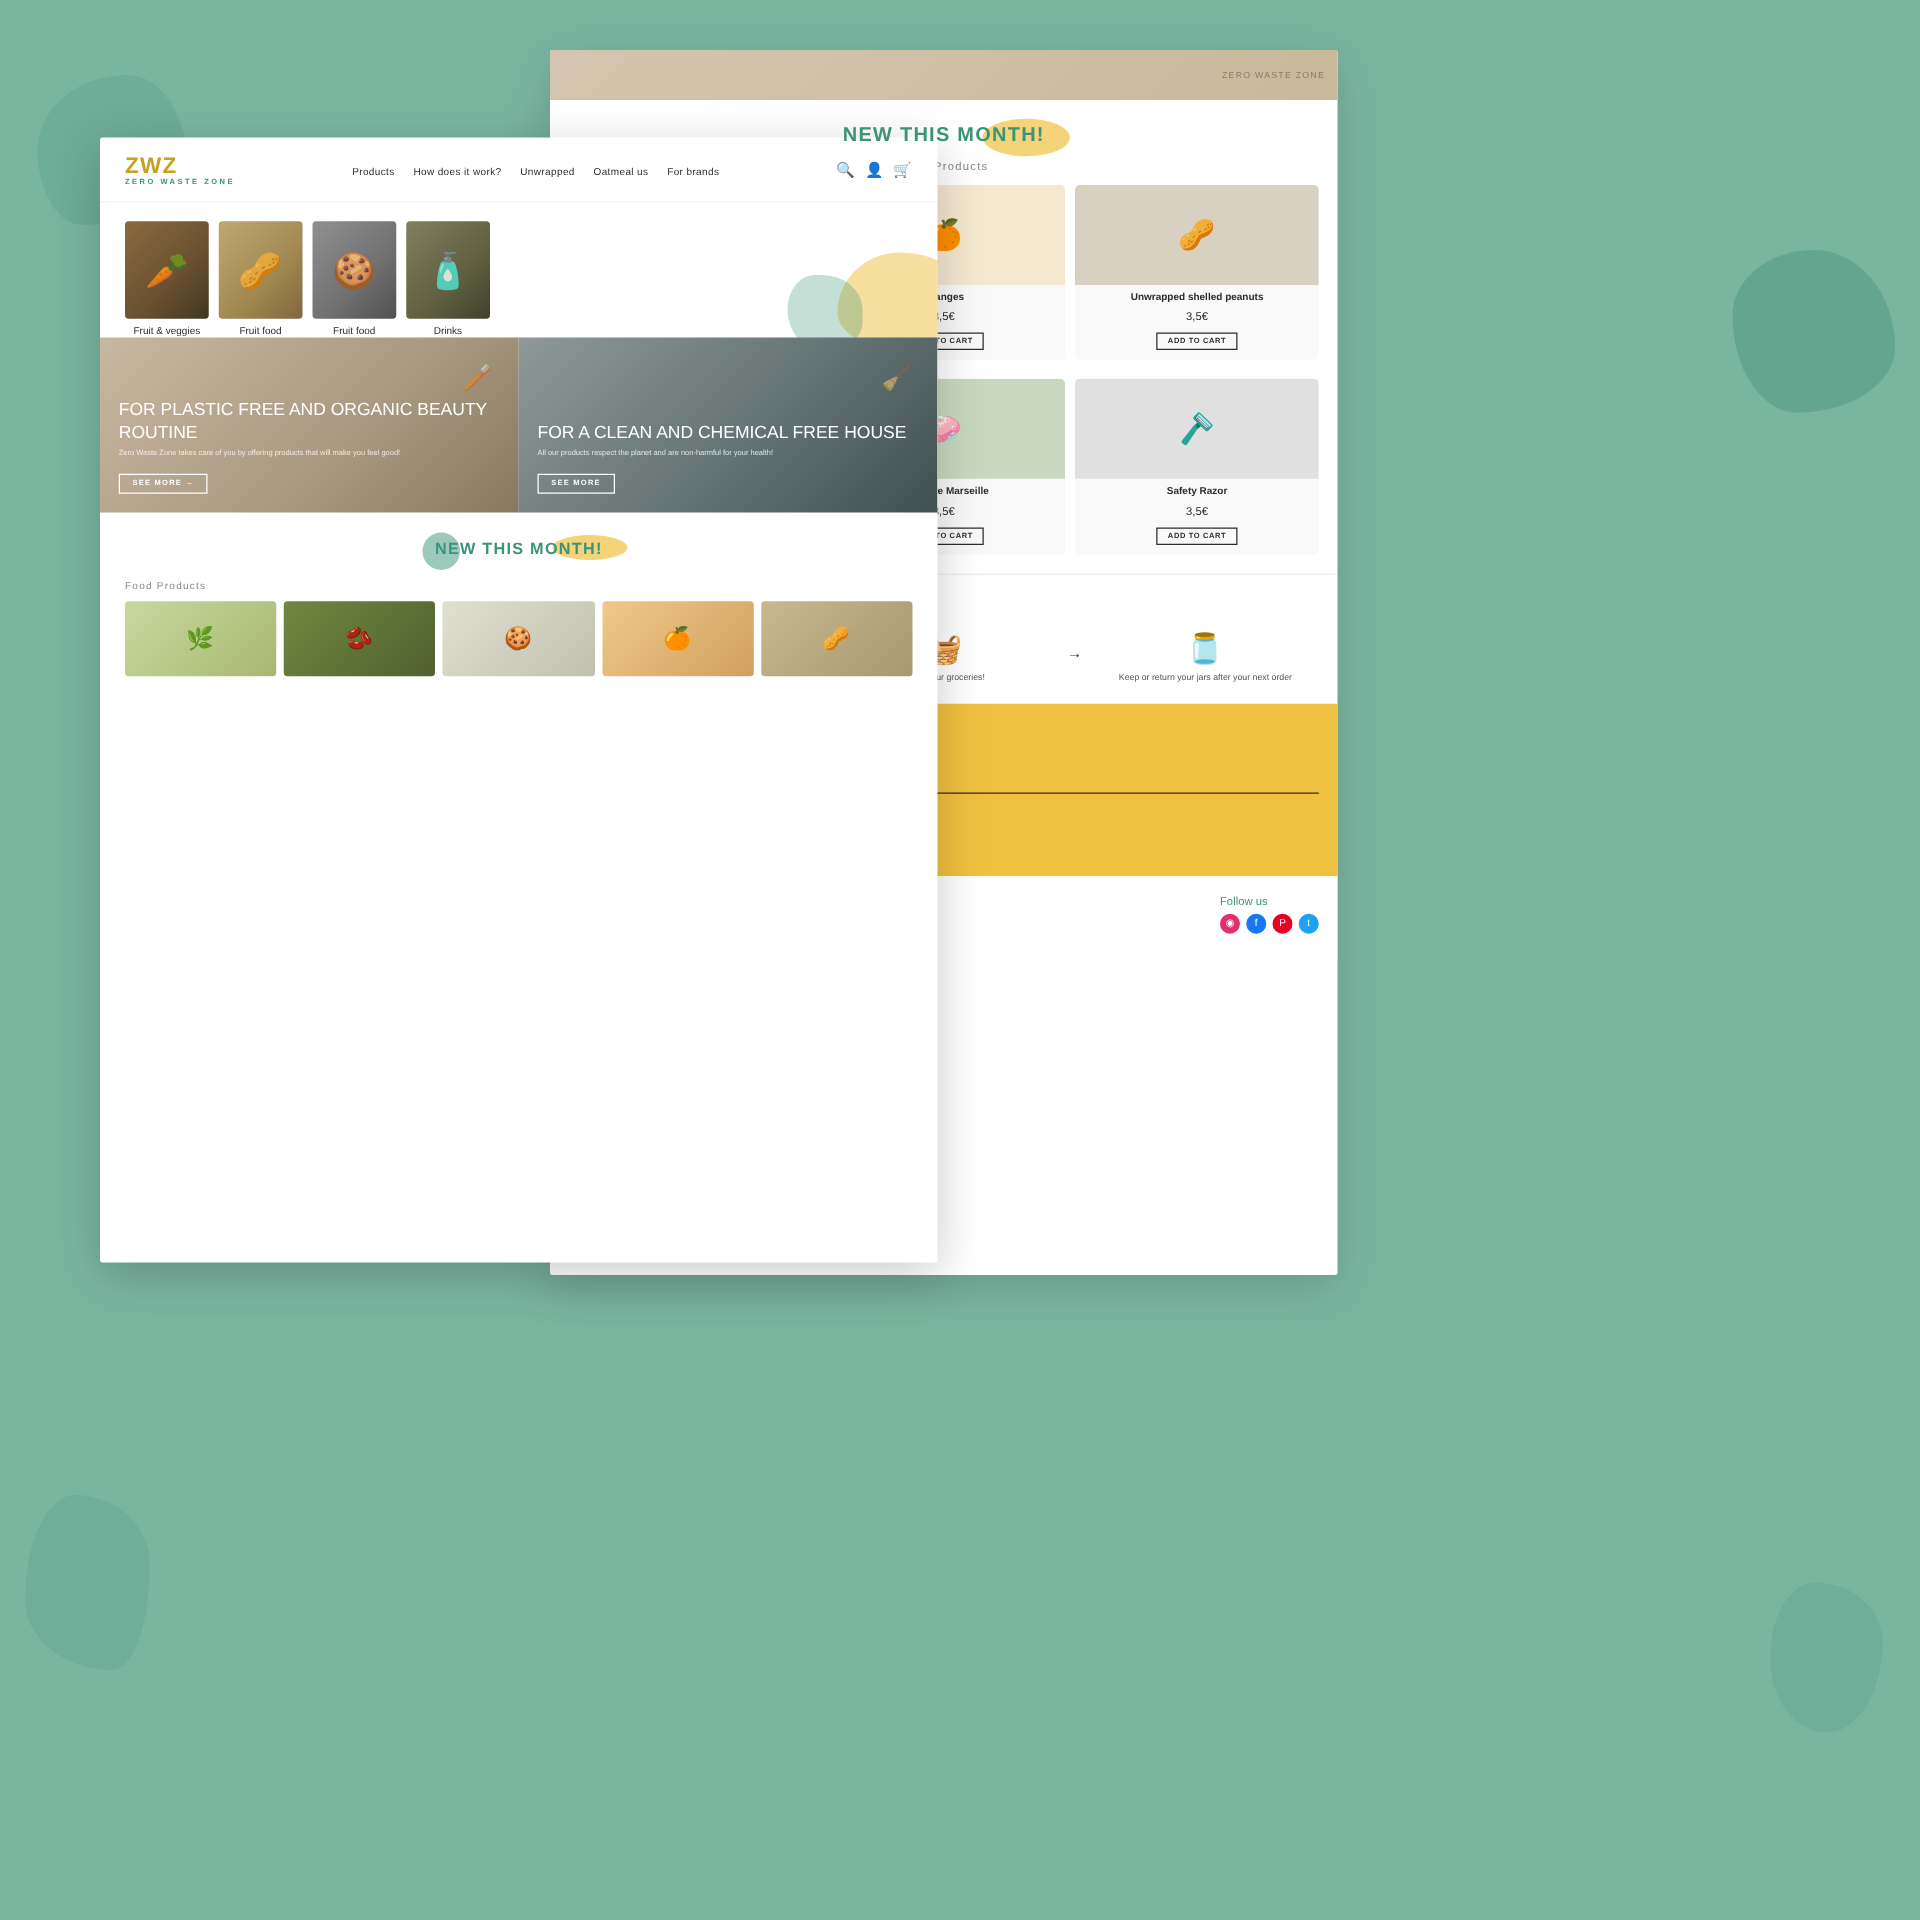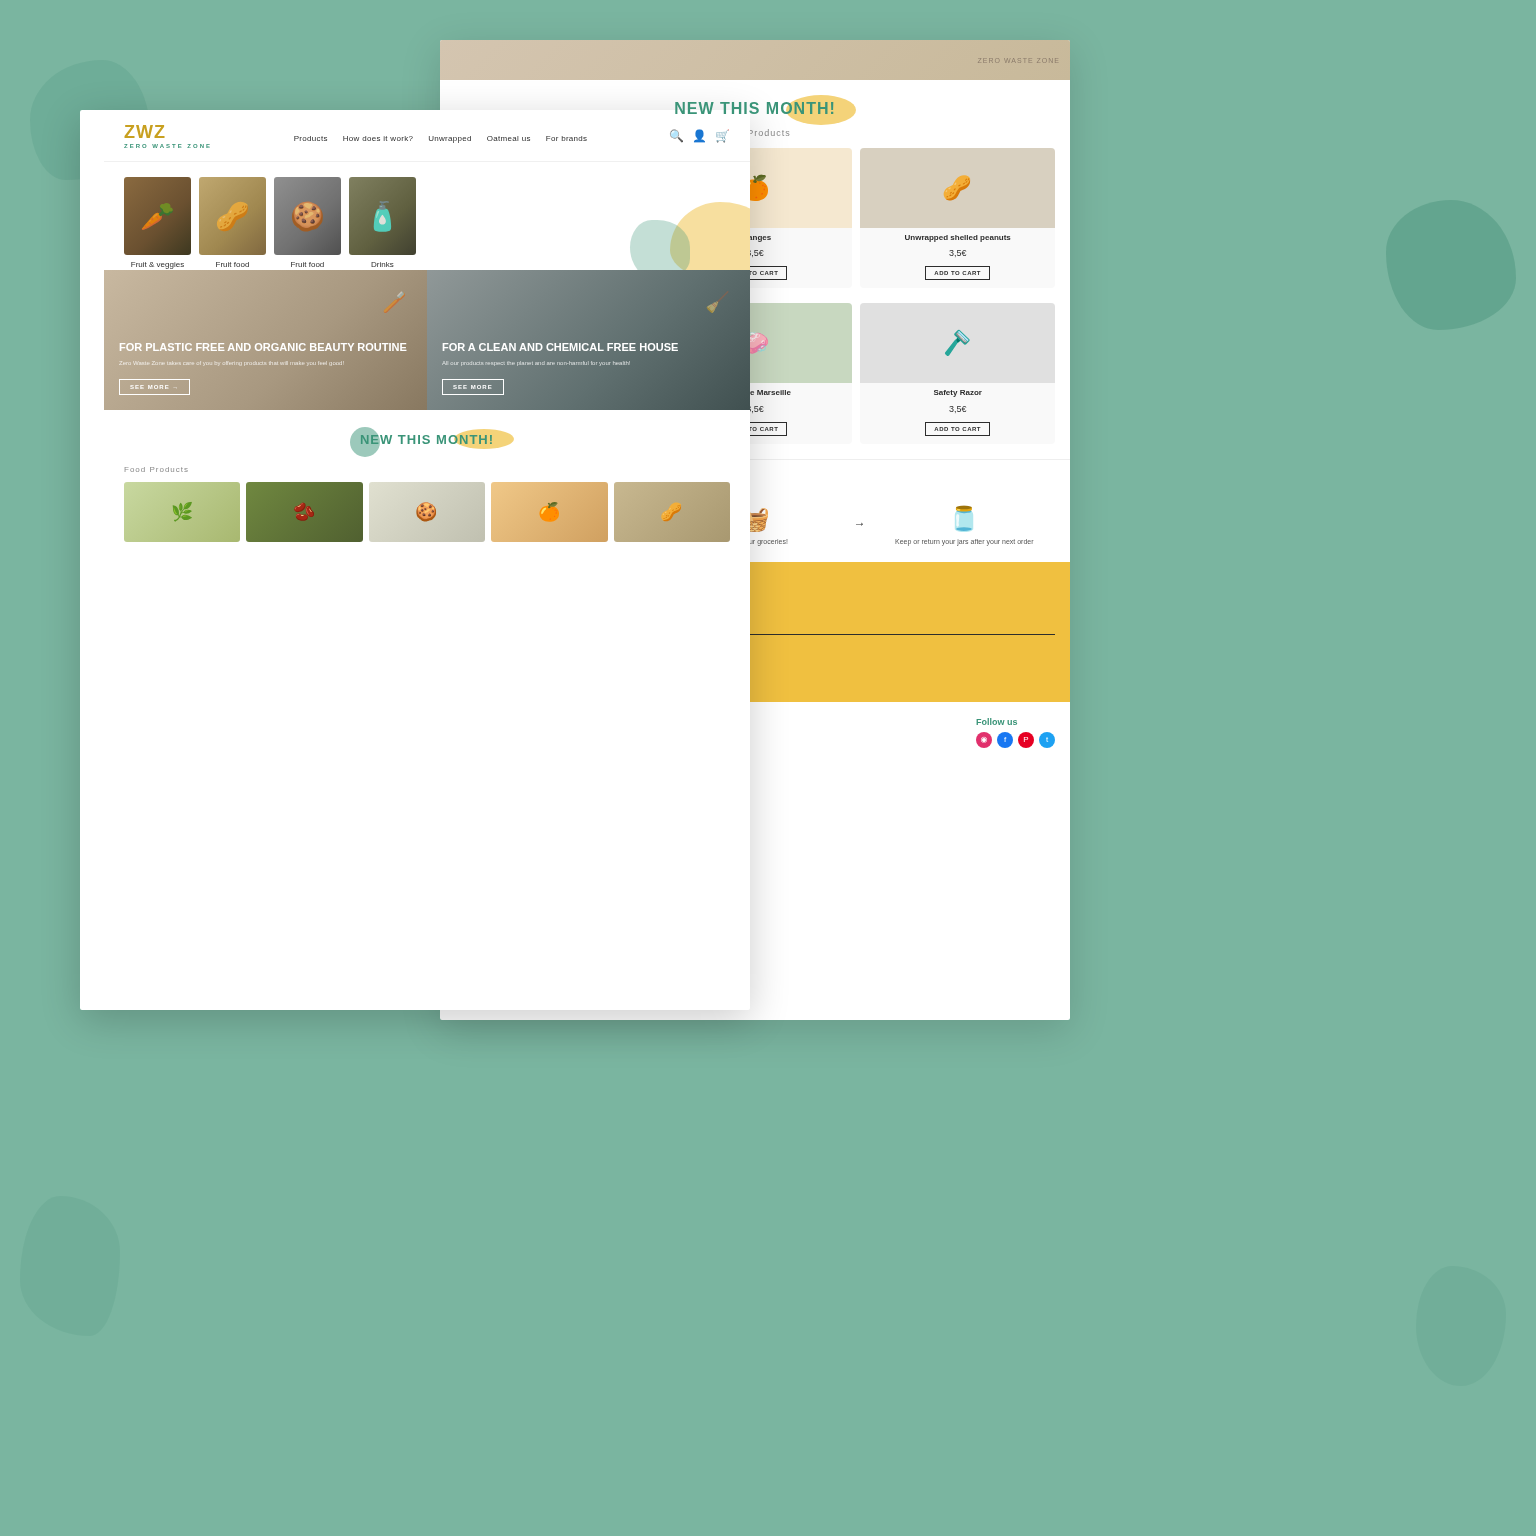--- a/index.html
+++ b/index.html
@@ -293,21 +293,21 @@
       color: #3a9478;
       margin-bottom: 5px;
     }
     .footer-legal p {
       font-size: 7px;
       color: #666;
       line-height: 1.6;
     }
     .footer-follow h4 {
       font-size: 9px;
-      font-weight: 700;
+      font-weight: 400;
       color: #3a9478;
       margin-bottom: 5px;
     }
     .social-icons {
       display: flex;
       gap: 5px;
     }
     .social-icon {
       width: 16px;
       height: 16px;
@@ -320,21 +320,20 @@
     }
     .si-instagram { background: #e1306c; }
     .si-facebook { background: #1877f2; }
     .si-pinterest { background: #e60023; }
     .si-twitter { background: #1da1f2; }
 
     
     .front-page-content {
       height: 100%;
       overflow: hidden;
-      padding-left: 24px;
     }
 
     
     .front-nav {
       display: flex;
       align-items: center;
       justify-content: space-between;
       padding: 12px 20px;
       border-bottom: 1px solid #f0f0f0;
     }
@@ -532,22 +531,22 @@
     .promo-card-beauty {
       background: linear-gradient(135deg, #c8b8a0 0%, #a89880 60%, #887860 100%);
     }
     .promo-card-clean {
       background: linear-gradient(135deg, #909898 0%, #607070 60%, #405050 100%);
     }
     .promo-content {
       z-index: 1;
     }
     .promo-title {
-      font-size: 11px;
-      font-weight: 700;
+      font-size: 14px;
+      font-weight: 400;
       color: #fff;
       text-transform: uppercase;
       line-height: 1.3;
       margin-bottom: 4px;
     }
     .promo-desc {
       font-size: 6px;
       color: rgba(255,255,255,0.8);
       line-height: 1.4;
       margin-bottom: 8px;

